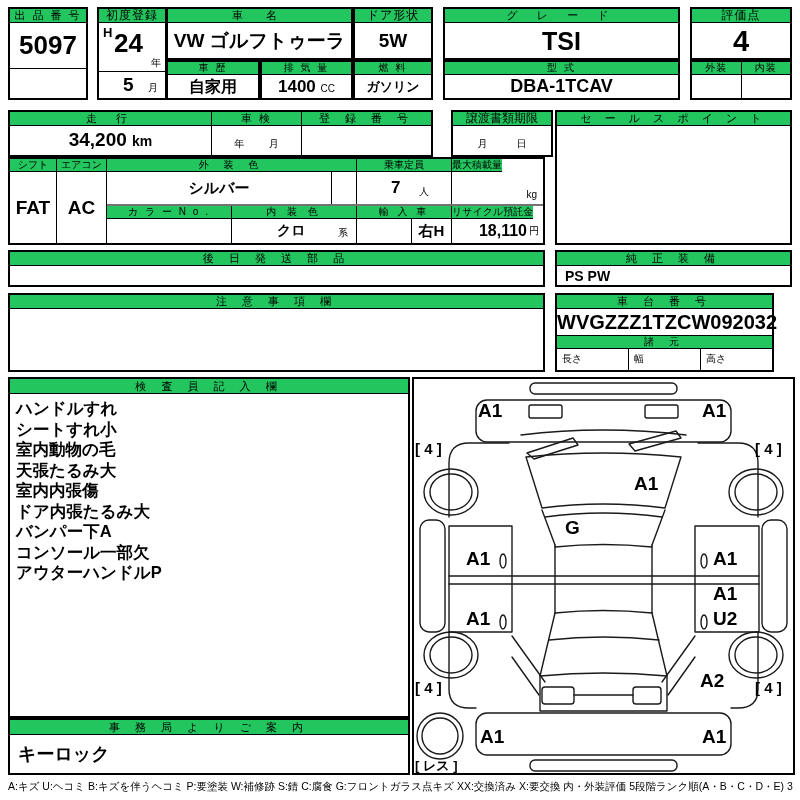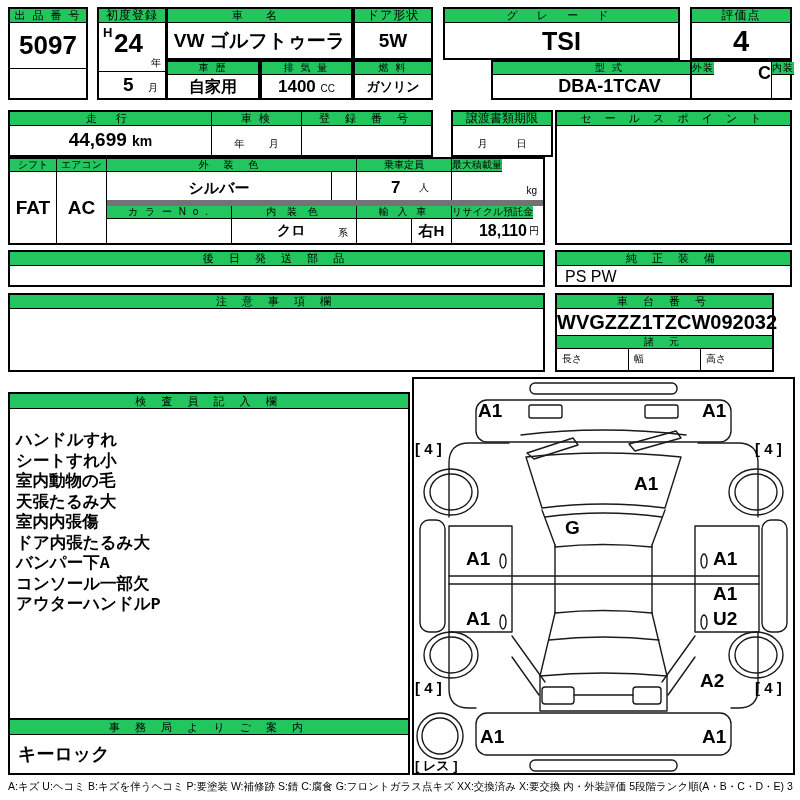--- a/index.html
+++ b/index.html
@@ -43,43 +43,43 @@
   #b-grade { left:443px; top:7px; width:237px; height:53px; }
   .grade-val { font-size:25px; line-height:36px; }
   #b-score { left:690px; top:7px; width:102px; height:53px; }
   .score-val { font-size:29px; line-height:36px; }
   #b-hist { left:166px; top:60px; width:94px; height:40px; }
   .hist-val { font-size:16px; line-height:23px; }
   #b-disp { left:260px; top:60px; width:93px; height:40px; }
   .disp-val { font-size:17px; line-height:23px; }
   #b-fuel { left:353px; top:60px; width:80px; height:40px; }
   .fuel-val { font-size:13px; line-height:23px; }
-  #b-model { left:443px; top:60px; width:237px; height:40px;margin-left:48px; }
+  #b-model { left:443px; top:60px; width:237px; height:40px; }
   .model-val { font-size:18px; line-height:23px; }
   #b-extint { left:690px; top:60px; width:102px; height:40px; flex-direction:row; }
-  .ei-cell { flex:1; display:flex; flex-direction:row;gap:44px; }
+  .ei-cell { flex:1; display:flex; flex-direction:column;gap:44px; }
   .ei-val { font-size:18px; line-height:22px; }
 
   
   #b-run { left:8px; top:110px; width:425px; height:47px; flex-direction:row; }
   .run-col1 { width:202px; }
   .run-col2 { width:90px; }
   .mileage-val { font-size:19px; line-height:28px; }
   .mileage-val .u { font-size:14px; font-weight:bold; }
   .ph-row { flex:1; display:flex; justify-content:space-around; align-items:flex-end; font-size:10px; padding:0 10px 4px 10px; }
   #b-transfer { left:443px; top:110px; width:102px; height:47px;margin-left:8px; }
   #b-sales { left:555px; top:110px; width:237px; height:135px;gap:41px; }
 
   
   #b-mid { left:8px; top:157px; width:537px; height:88px; flex-direction:row; }
   .m-shift { width:47px; }
   .m-air { width:50px; }
   .shiftval { flex:1; display:flex; align-items:center; justify-content:center; font-size:19px; font-weight:bold; }
   .r1,.r3 { height:13px; }
-  .r2 { height:34px; border-bottom:6px solid #737373; }
+  .r2 { height:34px; border-bottom:2px solid #737373; }
   .c-silver { width:225px; font-size:15px; line-height:32px; }
   .c-gap { width:25px; }
   .c-cap { width:95px; position:relative; }
   .cap-num { position:absolute; left:34px; top:6px; font-size:17px; font-weight:bold; }
   .cap-unit { position:absolute; right:22px; bottom:5px; font-size:10px; }
   .c-load { display:flex; align-items:flex-end; justify-content:flex-end; padding:0 6px 4px 0; font-size:10px; }
   .h-extcolor { width:250px; }
   .h-cap { width:95px; }
   .h-colorno { width:125px; }
   .h-intcolor { width:125px; }
@@ -92,30 +92,30 @@
   .c-import { width:95px; display:flex; }
   .c-imp-gap { width:55px; }
   .c-imp-val { flex:1; display:flex; align-items:center; justify-content:center; font-size:15px; font-weight:bold; }
   .c-recycle { flex:1; display:flex; align-items:center; justify-content:flex-end; padding-right:4px; }
   .rec-num { font-size:16px; font-weight:bold; }
   .rec-unit { font-size:10px; margin-left:2px; }
 
   
   #b-parts { left:8px; top:250px; width:537px; height:37px;justify-content:space-between; }
   #b-equip { left:555px; top:250px; width:237px; height:37px; }
-  .equip-val { font-size:16px; font-weight:normal; text-align:left; padding:2px 0 6px 8px; }
+  .equip-val { font-size:14px; font-weight:bold; text-align:left; padding:2px 0 6px 8px; }
   #b-notes { left:8px; top:293px; width:537px; height:79px; }
   #b-vin { left:555px; top:293px; width:219px; height:79px; }
   .vin-val { font-size:20px; line-height:26px; height:27px; border-bottom:1px solid #000; letter-spacing:0px; }
   .spec-row { flex:1; display:flex; }
   .spec-cell { flex:1; font-size:10px; padding:3px 0 0 5px; text-align:left; }
 
   
-  #b-inspect { left:8px; top:392px; width:402px; height:341px; }
-  .notes-body { flex:1; padding:22px 0 0 6px; overflow:hidden;font-family:Liberation Mono, monospace; }
+  #b-inspect { left:8px; top:377px; width:402px; height:341px; }
+  .notes-body { flex:1; padding:4px 0 0 6px; overflow:hidden; }
   .note-line { font-size:16.5px; font-weight:bold; line-height:20.5px; white-space:nowrap; }
   #b-office { left:8px; top:718px; width:402px; height:57px; }
   .office-val { font-size:18px; font-weight:bold; text-align:left; padding:7px 0 0 8px; }
 
   
   #b-diagram { left:412px; top:377px; width:383px; height:398px; display:block; }
   #b-diagram svg { position:absolute; left:0; top:0; }
   .dmark { position:absolute; font-size:19px; font-weight:bold; line-height:19px; white-space:nowrap; }
   .dtag { position:absolute; font-size:15px; font-weight:bold; line-height:16px; white-space:nowrap; }
   .d-fb-l { left:64px; top:22px; }  .d-fb-r { left:288px; top:22px; }
@@ -208,21 +208,21 @@
     <div class="ei-cell">
       <div class="hdr h13" style="letter-spacing:1px">内装</div>
       <div class="val ei-val">D</div>
     </div>
   </div>
 
   <div class="box" id="b-run">
     <div class="col br run-col1">
       <div class="hdr" style="letter-spacing:8px">走 行</div>
       <div class="val mileage-val grow">
-        <span>44,699</span>
+        <span>34,200</span>
         <span class="u">km</span>
       </div>
     </div>
     <div class="col br run-col2">
       <div class="hdr">車 検</div>
       <div class="ph-row">
         <span>年</span>
         <span>月</span>
       </div>
     </div>

